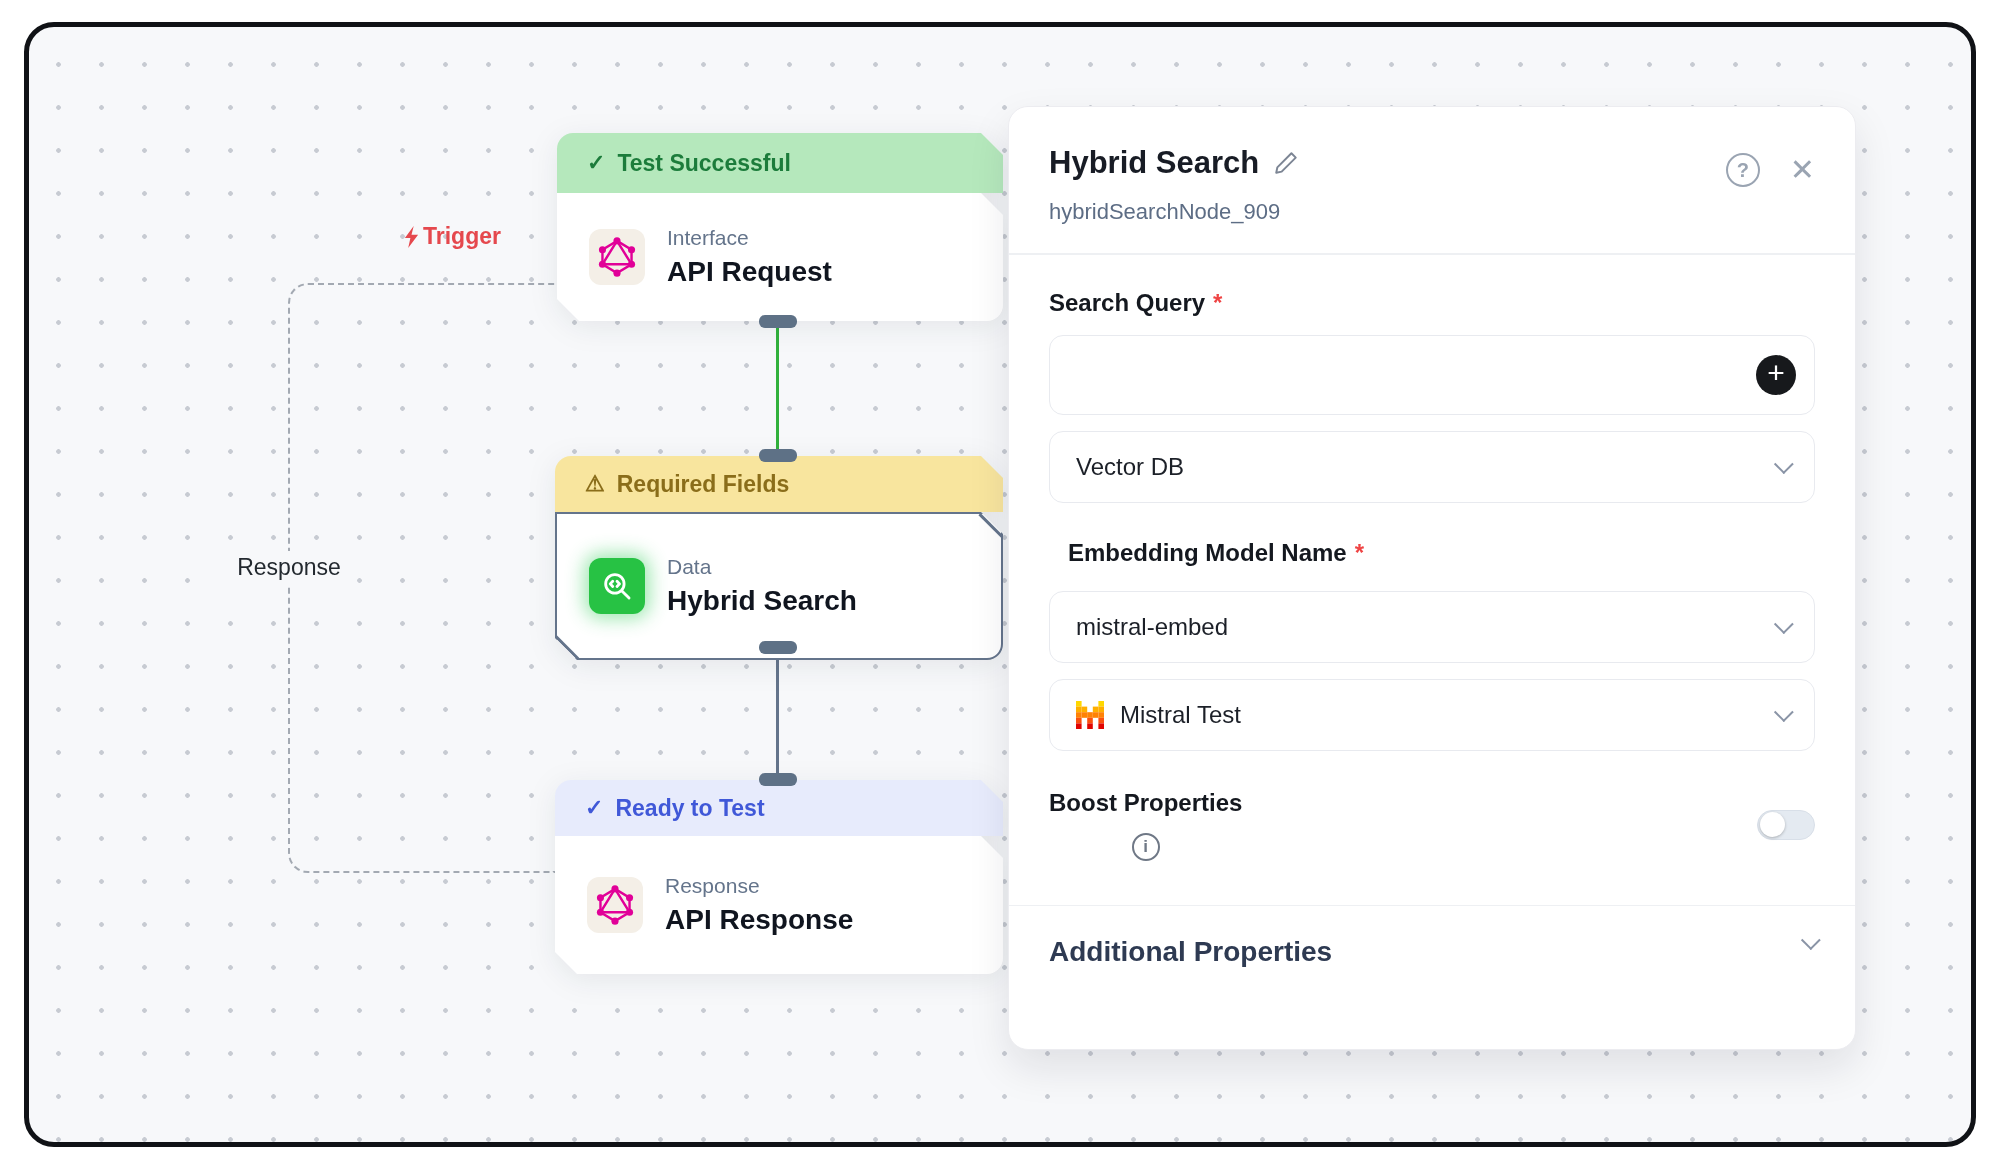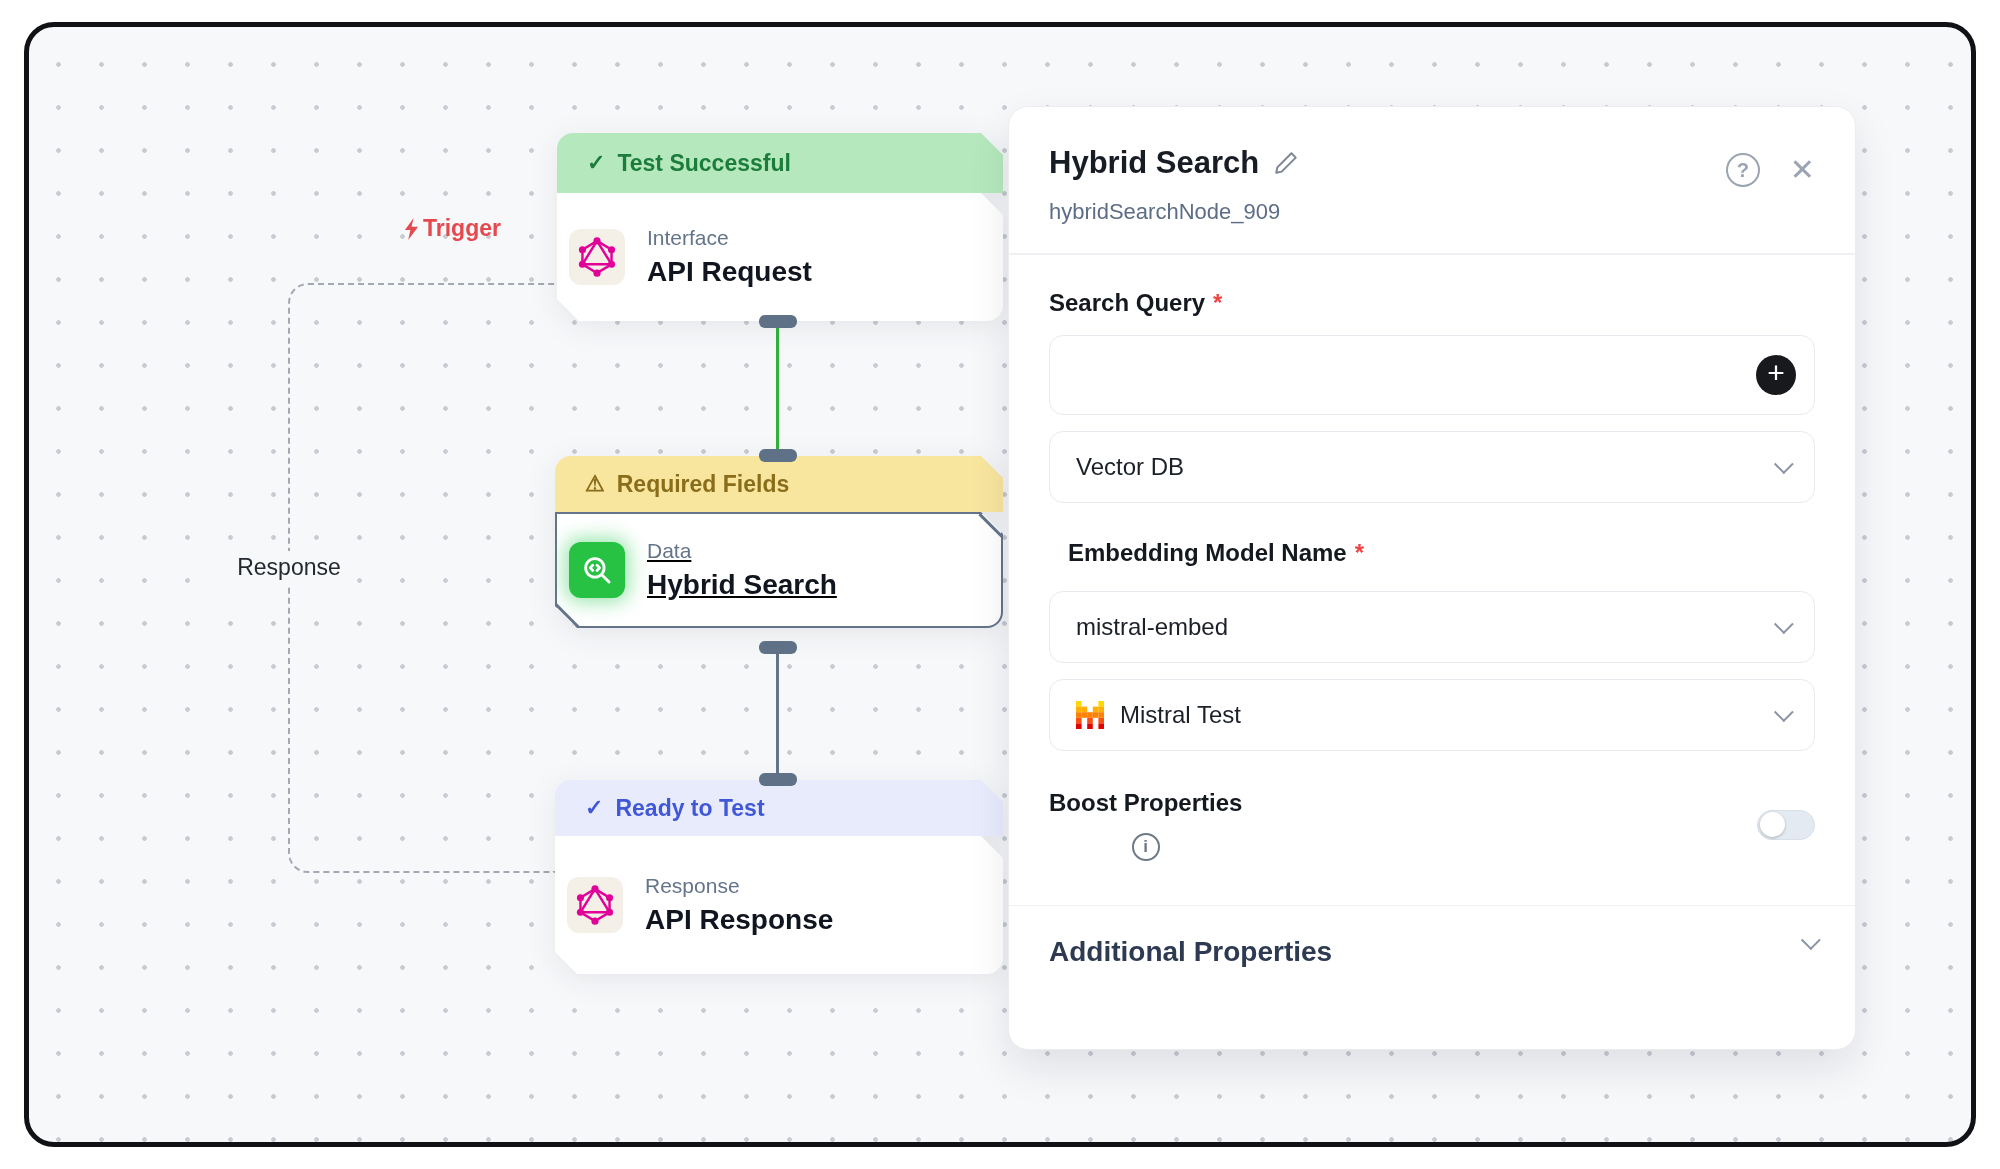--- a/index.html
+++ b/index.html
@@ -10,38 +10,38 @@
   
   #frame { position:absolute; left:24px; top:22px; right:24px; bottom:22px;
     border:5px solid #101216; border-radius:30px; background:#f7f8fa;
     background-image:radial-gradient(circle, #c7cbd2 2px, transparent 2.6px);
     background-size:43px 43px; background-position:8px 16px; overflow:hidden; }
 
   
   .loop { position:absolute; left:259px; top:256px; width:267px; height:590px;
     border-left:2.5px dashed #a3a9b2; border-top:2.5px dashed #a3a9b2;
     border-bottom:2.5px dashed #a3a9b2; border-radius:20px 0 0 20px; }
-  .trigger-label { position:absolute; left:374px; top:188px; display:flex;
+  .trigger-label { position:absolute; left:374px; top:196px; display:flex;
     align-items:center; gap:3px; color:#e5484d; font-size:23px; font-weight:700; }
   .response-label { position:absolute; left:196px; top:524px; width:128px;
     text-align:center; font-size:23px; color:#23292f; background:#f7f8fa; padding:3px 0; }
 
   
   .node { position:absolute; width:446px; filter:drop-shadow(0 6px 14px rgba(15,23,42,.08)); }
   .banner { height:60px; display:flex; align-items:center; gap:12px; padding:0 0 0 30px;
     font-size:23px; font-weight:700; border-radius:16px 0 0 0;
     clip-path:polygon(0 0, calc(100% - 22px) 0, 100% 22px, 100% 100%, 0 100%); }
   .banner .b-icon { font-size:22px; }
   .banner.success { background:#b5e8bc; color:#1c7c3b; }
   .banner.warning { background:#f8e59e; color:#8a6d1a; }
   .banner.ready   { background:#e7ebfc; color:#4058d8; }
   .card { position:relative; background:#ffffff; height:128px; display:flex;
-    align-items:center; gap:22px; padding:0 0 0 12px; border-radius:0 0 16px 0;
+    align-items:center; gap:22px; padding:0 0 0 32px; border-radius:0 0 16px 0;
     clip-path:polygon(0 0, calc(100% - 22px) 0, 100% 22px, 100% 100%, 22px 100%, 0 calc(100% - 22px)); }
-  .card.selected { border:2.5px solid #64748b; height:116px;text-decoration:underline; }
+  .card.selected { border:2.5px solid #64748b; height:148px; }
   .diag { position:absolute; width:32px; height:2.5px; background:#64748b; }
   .diag.tr { top:10px; right:-6px; transform:rotate(45deg); }
   .diag.bl { bottom:10px; left:-6px; transform:rotate(45deg); }
   .n-icon { width:56px; height:56px; border-radius:12px; display:flex;
     align-items:center; justify-content:center; flex:0 0 auto; }
   .n-icon.beige { background:#f4efe7; }
   .n-icon.green { background:#27c244; box-shadow:0 0 18px 5px rgba(46,204,86,.45); }
   .n-text { display:flex; flex-direction:column; gap:6px; }
   .n-cat { color:#64748b; font-size:21px; }
   .n-ttl { color:#10151f; font-size:28px; font-weight:700; }

